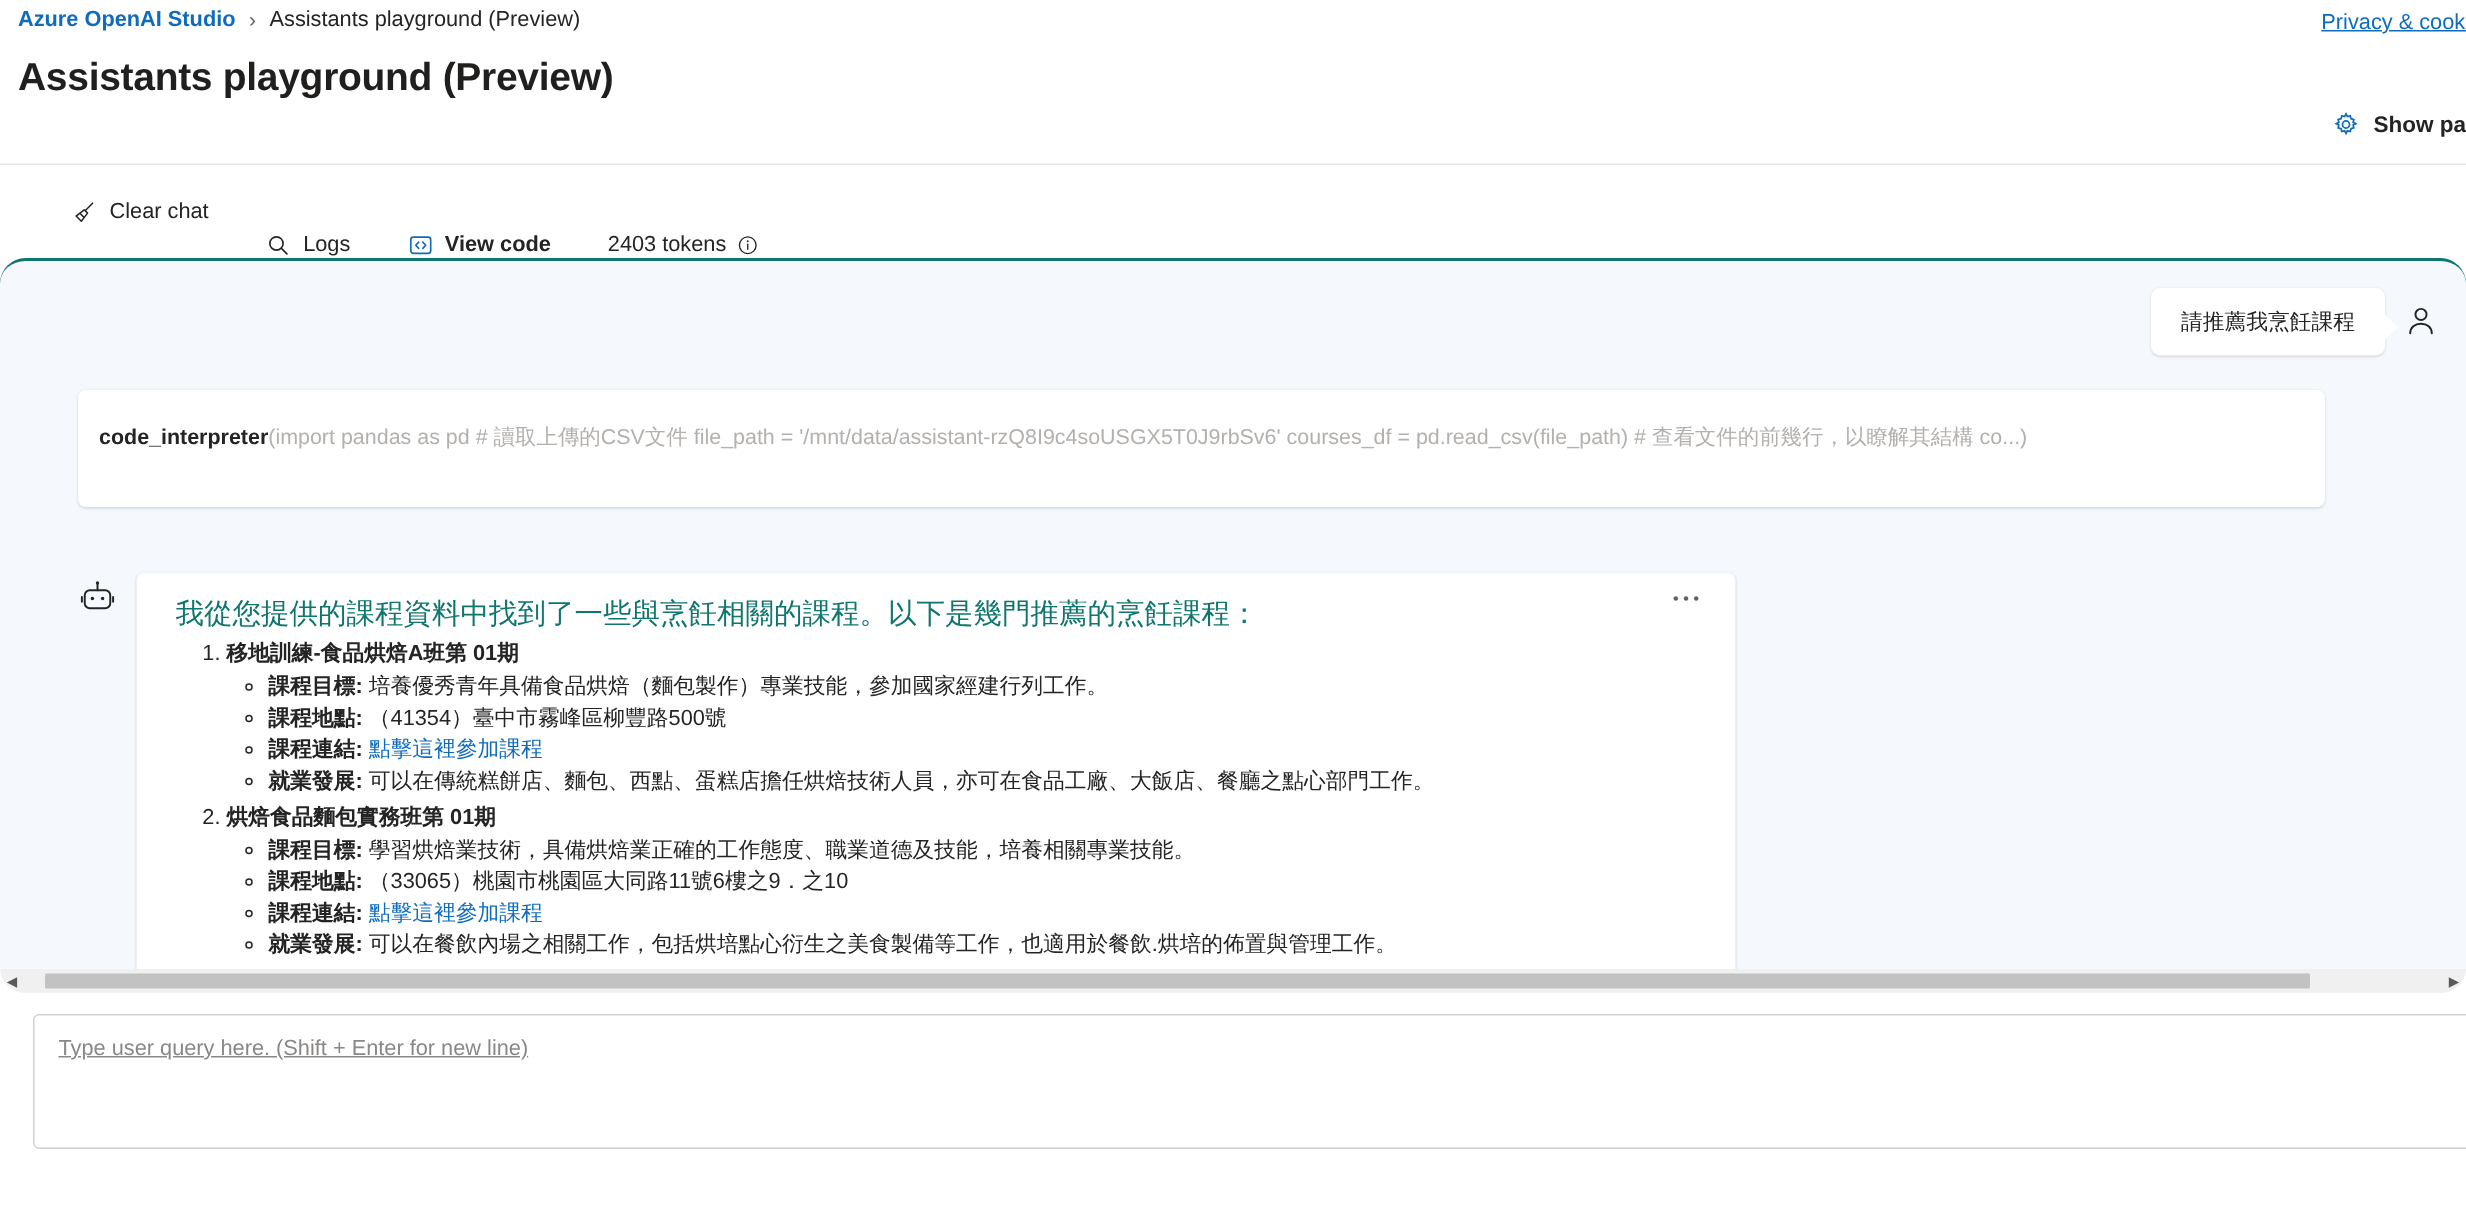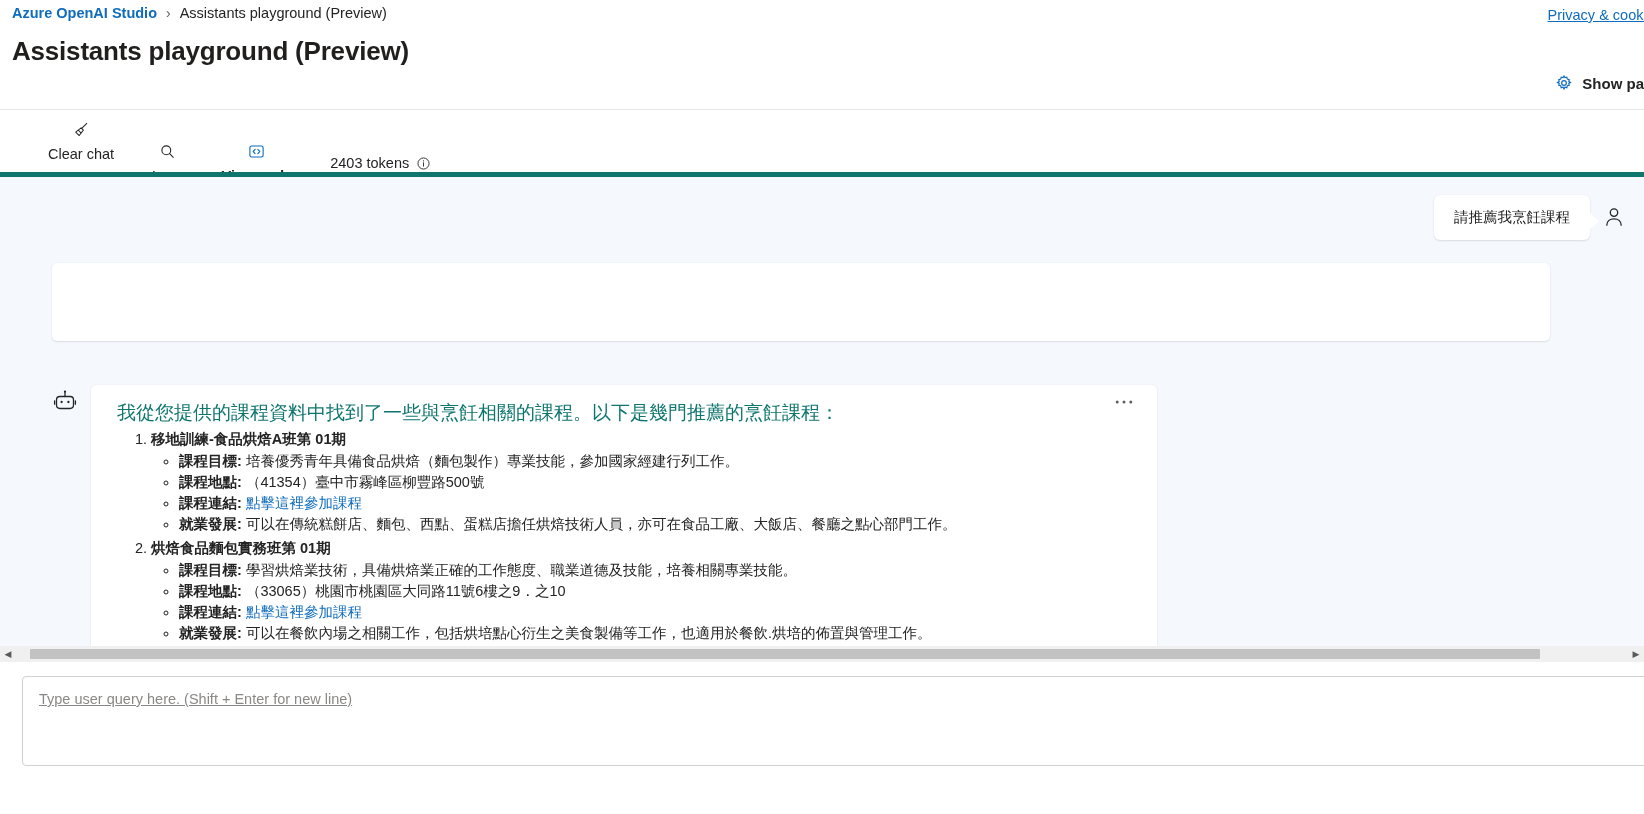--- a/index.html
+++ b/index.html
@@ -51,36 +51,37 @@
 
   
   .toolbar {
     position: absolute; left: 0; top: 110px; width: 1644px; height: 62px;
     display: flex; align-items: center; background: #fff;
     padding-left: 38px; gap: 0px;
   }
   .tb-item {
     display: flex; align-items: center; gap: 8px;
     font-size: 14.5px; color: #242424; cursor: pointer;
-    padding: 6px 10px; border-radius: 4px; flex-direction: column;
+    padding: 6px 10px; border-radius: 4px;
   }
   .tb-item.strong { font-weight: bold; }
   .tb-tokens {
     display: flex; align-items: flex-end; gap: 7px;
     font-size: 14.5px; color: #242424; padding: 6px 10px;
   }
   .mgl { margin-left: 18px; margin-top: 44px; }
 
   
   .chat-area {
     position: absolute; left: 0; top: 172px;
     width: 1644px; height: 490px;
     background: #f5f8fc;
-    border-top: 5px solid #0f766e;
+    border-top: 2px solid #0f766e;
     overflow: hidden;
+    border-radius: 17px;
   }
 
   
   .user-row {
     position: absolute; right: 18px; top: 18px;
     display: flex; align-items: flex-start; gap: 12px;
   }
   .user-bubble {
     position: relative;
     background: #ffffff;
@@ -280,20 +281,23 @@
       <div class="avatar">
         <svg width="24" height="24" viewBox="0 0 24 24" fill="none" stroke="#242424" stroke-width="1.3">
           <circle cx="12" cy="7.6" r="3.7"></circle>
           <path d="M4.8 20.2c0-4 3.2-6.4 7.2-6.4s7.2 2.4 7.2 6.4" stroke-linecap="round"></path>
         </svg>
       </div>
     </div>
 
     <div class="ci-card">
       <span class="ci-dots" style="font-size:0;">more-options-icon</span>
+      <div class="ci-line1">
+        <span class="ci-name">code_interpreter</span><span>(import pandas as pd # 讀取上傳的CSV文件 file_path = '/mnt/data/assistant-rzQ8I9c4soUSGX5T0J9rbSv6' courses_df = pd.read_csv(file_path) # 查看文件的前幾行，以瞭解其結構 co...)</span>
+      </div>
     </div>
 
     <div class="bot-icon">
       <svg width="26" height="26" viewBox="0 0 26 26" fill="none" stroke="#242424" stroke-width="1.3" stroke-linecap="round">
         <rect x="4.5" y="7.5" width="17" height="12" rx="3.4"></rect>
         <path d="M13 3.4v4.1"></path>
         <circle cx="13" cy="2.6" r="1.1" fill="#242424" stroke="none"></circle>
         <circle cx="9.6" cy="13" r="1.15" fill="#242424" stroke="none"></circle>
         <circle cx="16.4" cy="13" r="1.15" fill="#242424" stroke="none"></circle>
         <path d="M2.6 12v3.2M23.4 12v3.2"></path>

